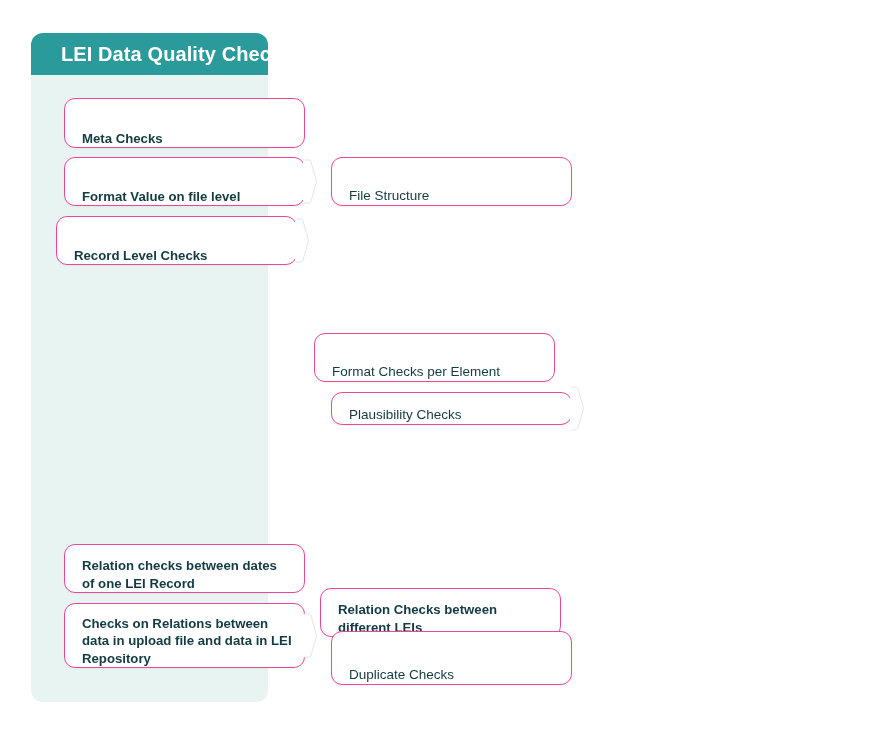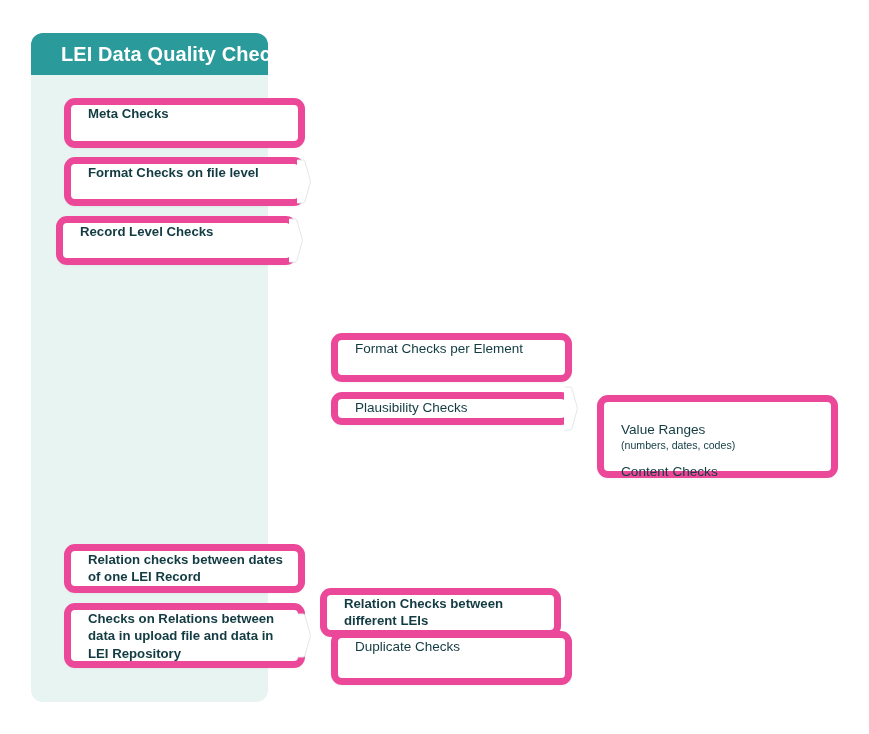--- a/index.html
+++ b/index.html
@@ -54,25 +54,25 @@
     font-size: 20px;
     font-weight: bold;
     letter-spacing: 0.1px;
     white-space: nowrap;
   }
 
   
   .card {
     position: absolute;
     background: #ffffff;
-    border: 7px solid #ec4899;
+    border: 1px solid #ec4899;
     border-radius: 11px;
     box-sizing: border-box;
     display: flex;
-    align-items: flex-start;
+    align-items: flex-end;
     box-shadow: 0 1px 2px rgba(30,60,60,0.05);
   }
   .card-label {
     padding-left: 17px;
     padding-right: 12px;
     color: #123b42;
     font-size: 13.2px;
     line-height: 1.32;
   }
   .card.bold .card-label { font-weight: bold; }
@@ -123,21 +123,21 @@
 
   <div class="header">
     <span class="header-title">LEI Data Quality Checks</span>
   </div>
 
   <div class="card bold" style="left:64px; top:98px; width:241px; height:50px;">
     <span class="card-label">Meta Checks</span>
   </div>
 
   <div class="card bold" style="left:64px; top:157px; width:241px; height:49px;">
-    <span class="card-label">Format Checks on file level</span>
+    <span class="card-label">Format Value on file level</span>
     <span class="arrow">
       <svg width="14" height="48" viewBox="0 0 14 48">
         <path d="M0.5 2 L6 2 Q7 2 7.7 2.8 L13 21.5 Q13.6 23.5 13 25.5 L7.7 44.2 Q7 45 6 45 L0.5 45" fill="#ffffff" stroke="#e2e8e8" stroke-width="1" stroke-linejoin="round"></path>
         <line x1="0" y1="2" x2="0" y2="45" stroke="#ffffff" stroke-width="2"></line>
       </svg>
     </span>
   </div>
 
   <div class="card bold" style="left:56px; top:216px; width:241px; height:49px;">
     <span class="card-label">Record Level Checks</span>
@@ -156,24 +156,27 @@
   <div class="card bold" style="left:64px; top:603px; width:241px; height:65px;">
     <span class="card-label">Checks on Relations between data in upload file and data in LEI Repository</span>
     <span class="arrow">
       <svg width="14" height="48" viewBox="0 0 14 48">
         <path d="M0.5 2 L6 2 Q7 2 7.7 2.8 L13 21.5 Q13.6 23.5 13 25.5 L7.7 44.2 Q7 45 6 45 L0.5 45" fill="#ffffff" stroke="#e2e8e8" stroke-width="1" stroke-linejoin="round"></path>
         <line x1="0" y1="2" x2="0" y2="45" stroke="#ffffff" stroke-width="2"></line>
       </svg>
     </span>
   </div>
 
+  <div class="card regular" style="left:331px; top:157px; width:241px; height:49px;">
+    <span class="card-label">File Structure</span>
+  </div>
 
 
 
-  <div class="card regular" style="left:331px; top:333px; width:241px; height:49px;">
+  <div class="card regular" style="left:314px; top:333px; width:241px; height:49px;">
     <span class="card-label">Format Checks per Element</span>
   </div>
 
   <div class="card regular" style="left:331px; top:392px; width:241px; height:33px;">
     <span class="card-label">Plausibility Checks</span>
     <span class="arrow">
       <svg width="14" height="48" viewBox="0 0 14 48">
         <path d="M0.5 2 L6 2 Q7 2 7.7 2.8 L13 21.5 Q13.6 23.5 13 25.5 L7.7 44.2 Q7 45 6 45 L0.5 45" fill="#ffffff" stroke="#e2e8e8" stroke-width="1" stroke-linejoin="round"></path>
         <line x1="0" y1="2" x2="0" y2="45" stroke="#ffffff" stroke-width="2"></line>
       </svg>
@@ -181,21 +184,14 @@
   </div>
 
   <div class="card bold" style="left:320px; top:544px; width:241px; height:49px;margin-top:44px;">
     <span class="card-label">Relation Checks between different LEIs</span>
   </div>
 
   <div class="card regular" style="left:331px; top:631px; width:241px; height:54px;">
     <span class="card-label">Duplicate Checks</span>
   </div>
 
-  <div class="card stack" style="left:597px; top:395px; width:241px; height:83px;">
-    <div class="stack-inner">
-      <div class="stack-title">Value Ranges</div>
-      <div class="stack-sub">(numbers, dates, codes)</div>
-      <div class="stack-second">Content Checks</div>
-    </div>
-  </div>
 
 </div>
 
 </body></html>

